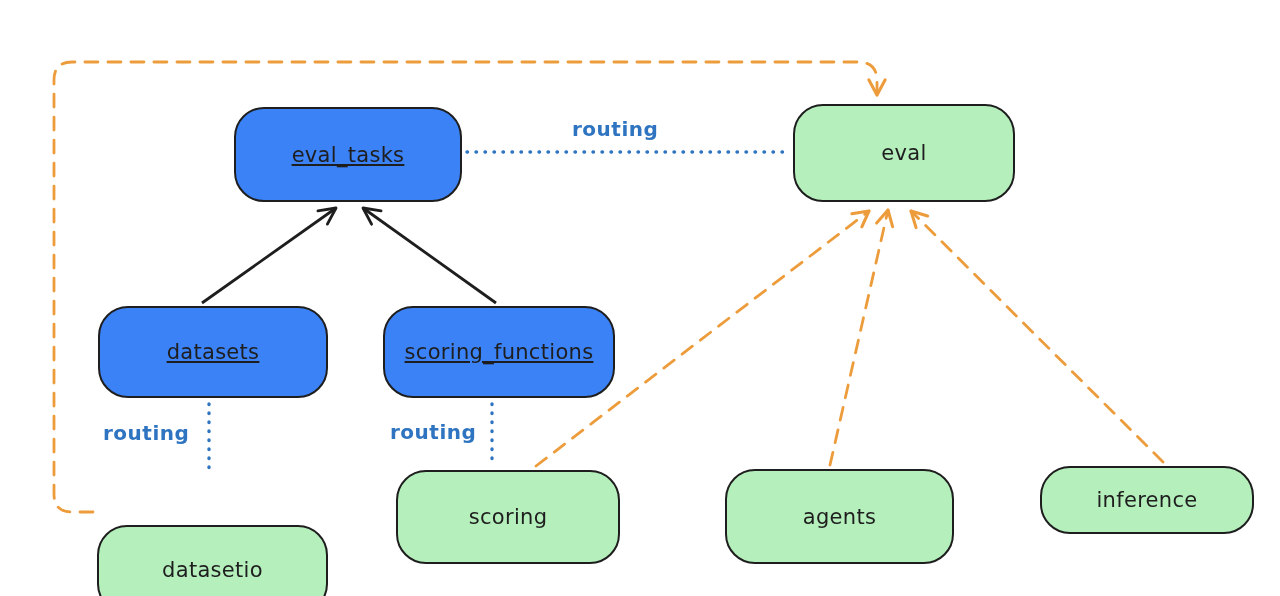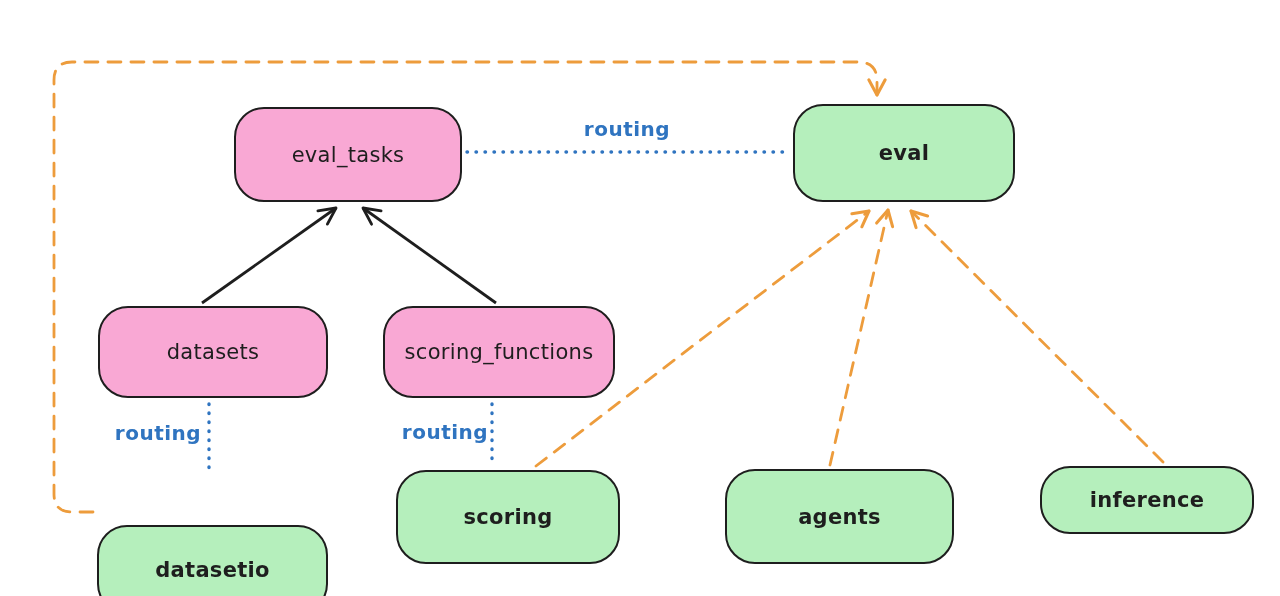--- a/index.html
+++ b/index.html
@@ -15,39 +15,38 @@
     box-sizing:border-box;
     border:2.5px solid #1e1e1e;
     border-radius:30px;
     display:flex;
     align-items:center;
     justify-content:center;
     font-size:21px;
     color:#1e1e1e;
     letter-spacing:0.3px;
   }
-  .fill-blue  { background:#f9a8d4; }
-  .fill-green { background:#b5efbc;font-weight:bold; }
+  .fill-blue  { background:#3b82f6;text-decoration:underline; }
+  .fill-green { background:#b5efbc; }
 
   .node-eval-tasks        { left:234px; top:107px; width:228px; height:95px; }
   .node-eval              { left:793px; top:104px; width:222px; height:98px; }
   .node-datasets          { left:98px;  top:306px; width:230px; height:92px; }
   .node-scoring-functions { left:383px; top:306px; width:232px; height:92px; }
   .node-datasetio         { left:97px;  top:477px; width:231px; height:89px;margin-top:48px; }
   .node-scoring           { left:396px; top:470px; width:224px; height:94px; }
   .node-agents            { left:725px; top:469px; width:229px; height:95px; }
   .node-inference         { left:1040px; top:466px; width:214px; height:68px; }
 
   .edge-label {
     position:absolute;
     color:#2f74c0;
     font-size:20px;
     font-weight:600;
     letter-spacing:0.5px;
-    text-align:center;
     width:110px;
   }
   .label-routing-top  { left:572px; top:117px; }
   .label-routing-left { left:103px; top:421px; }
   .label-routing-mid  { left:390px; top:420px; }
 
   svg.edges {
     position:absolute;
     left:0; top:0;
     pointer-events:none;

